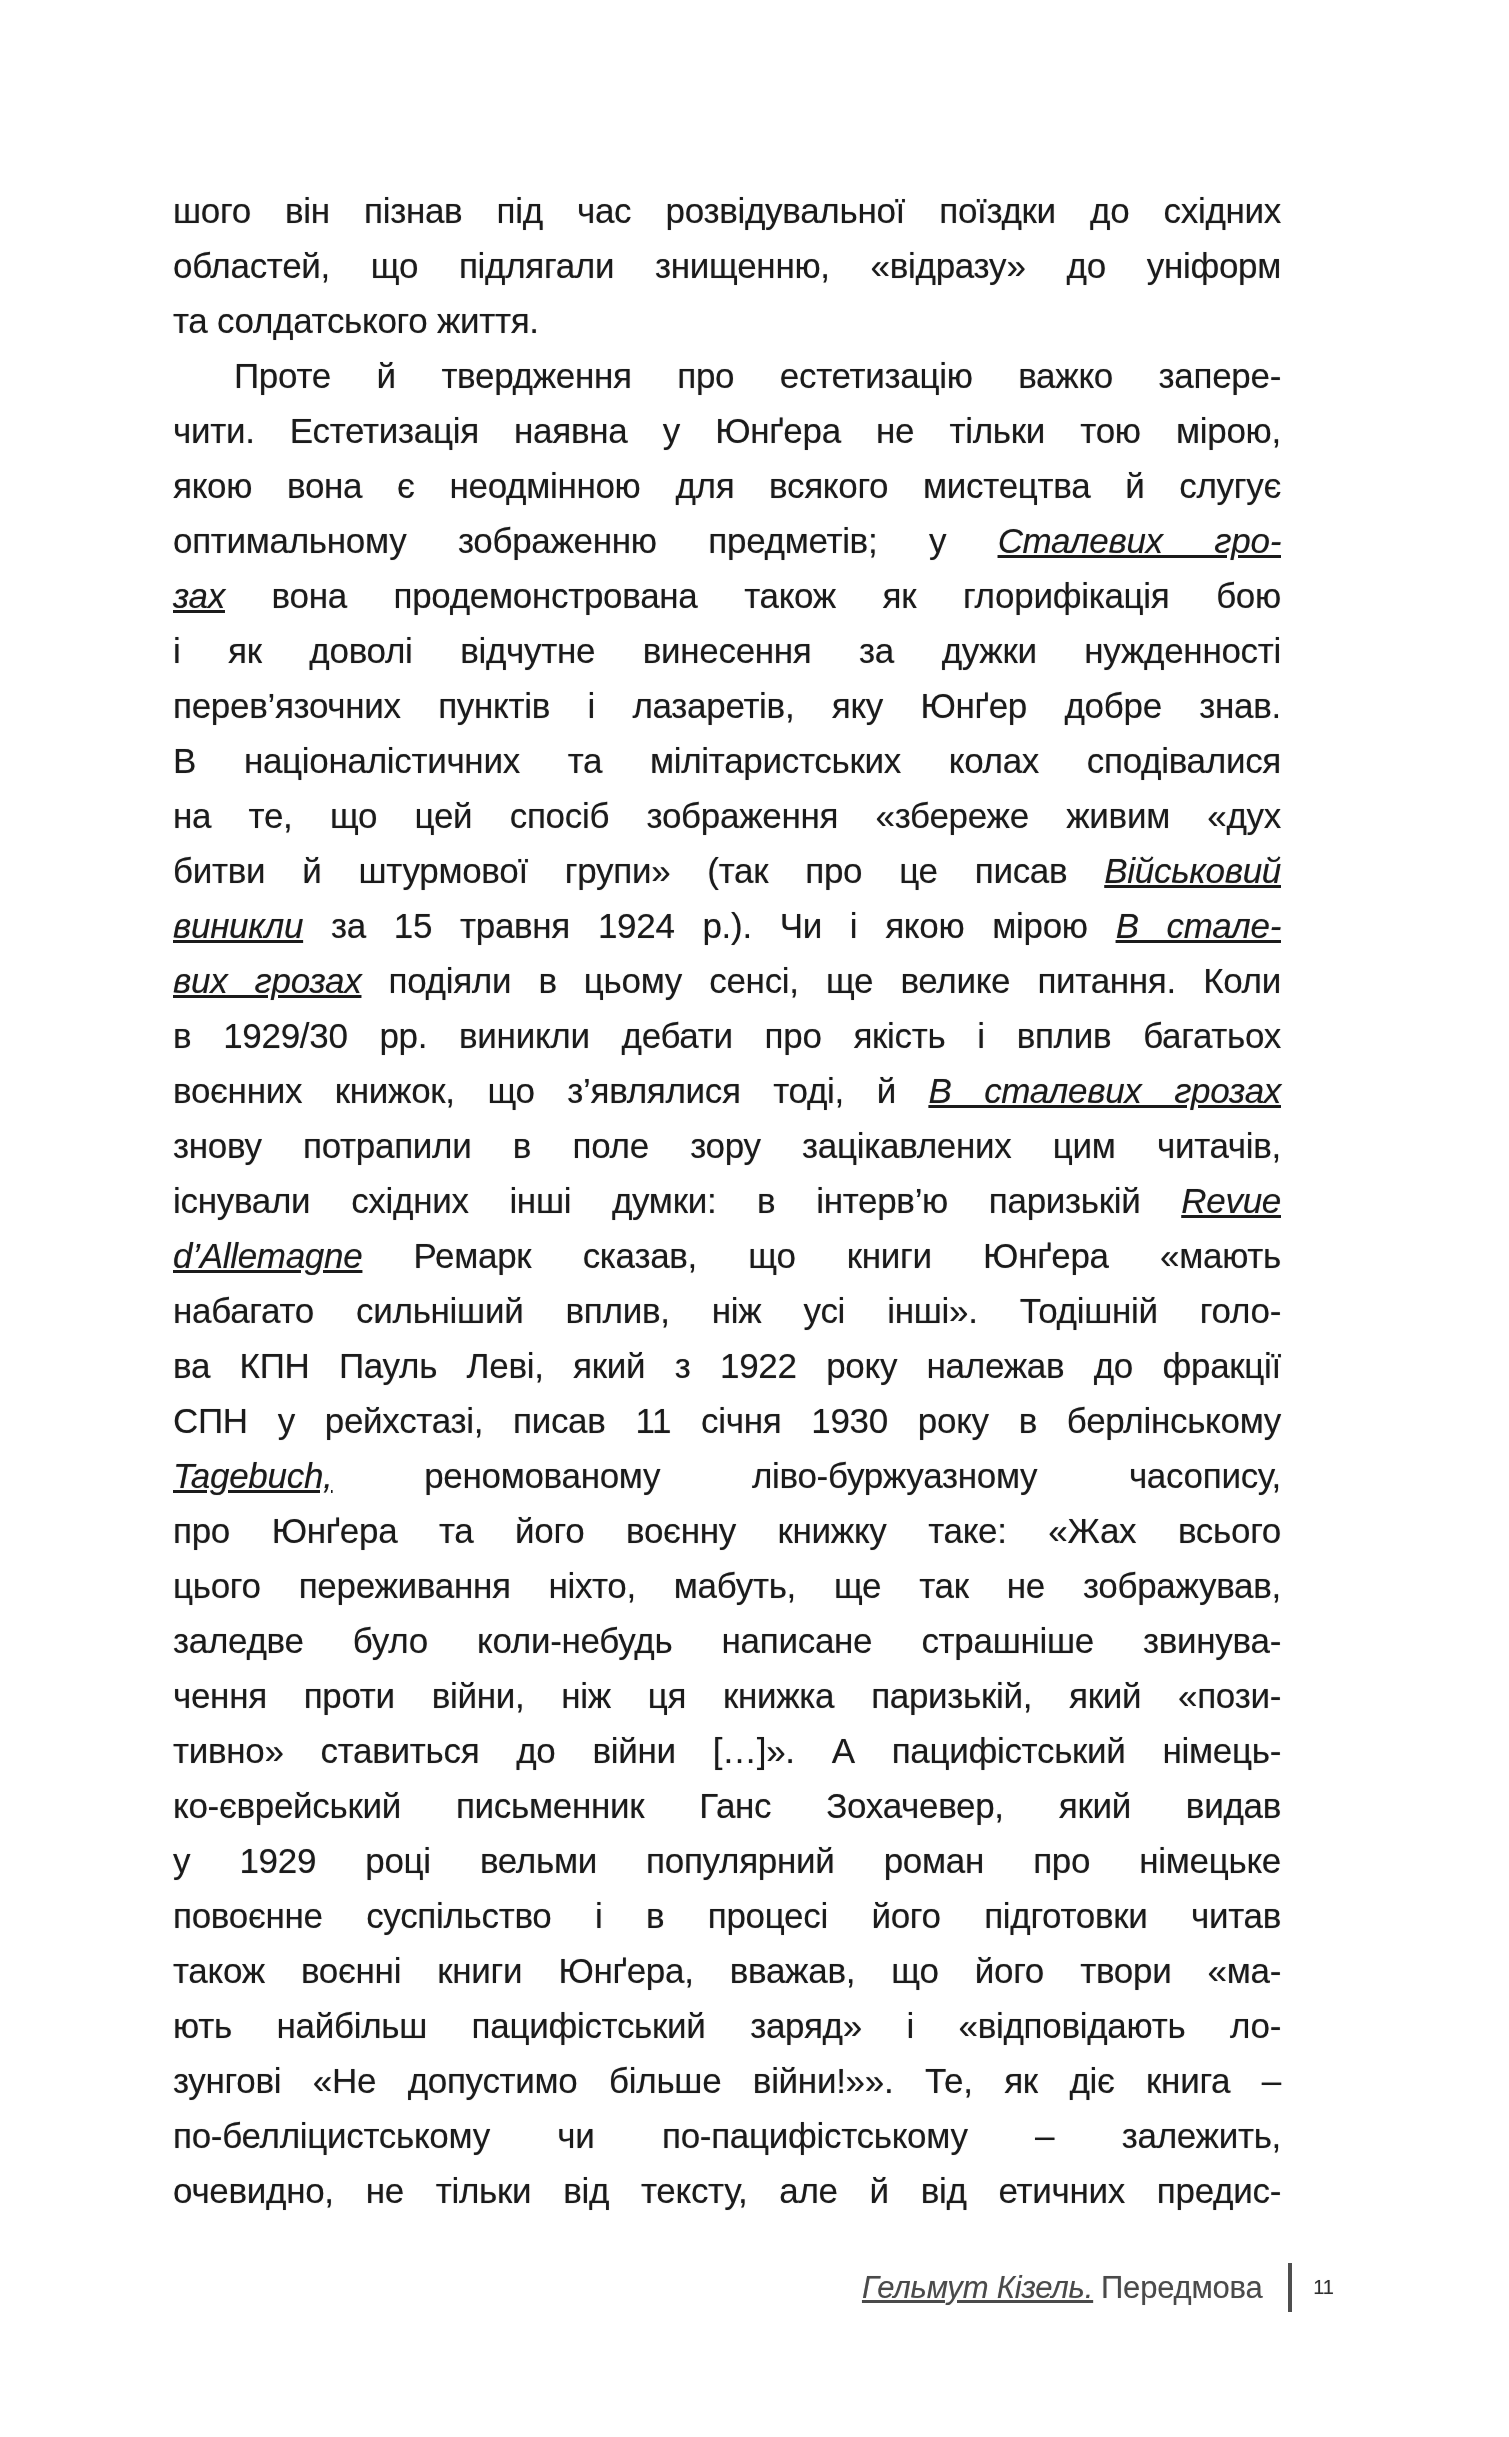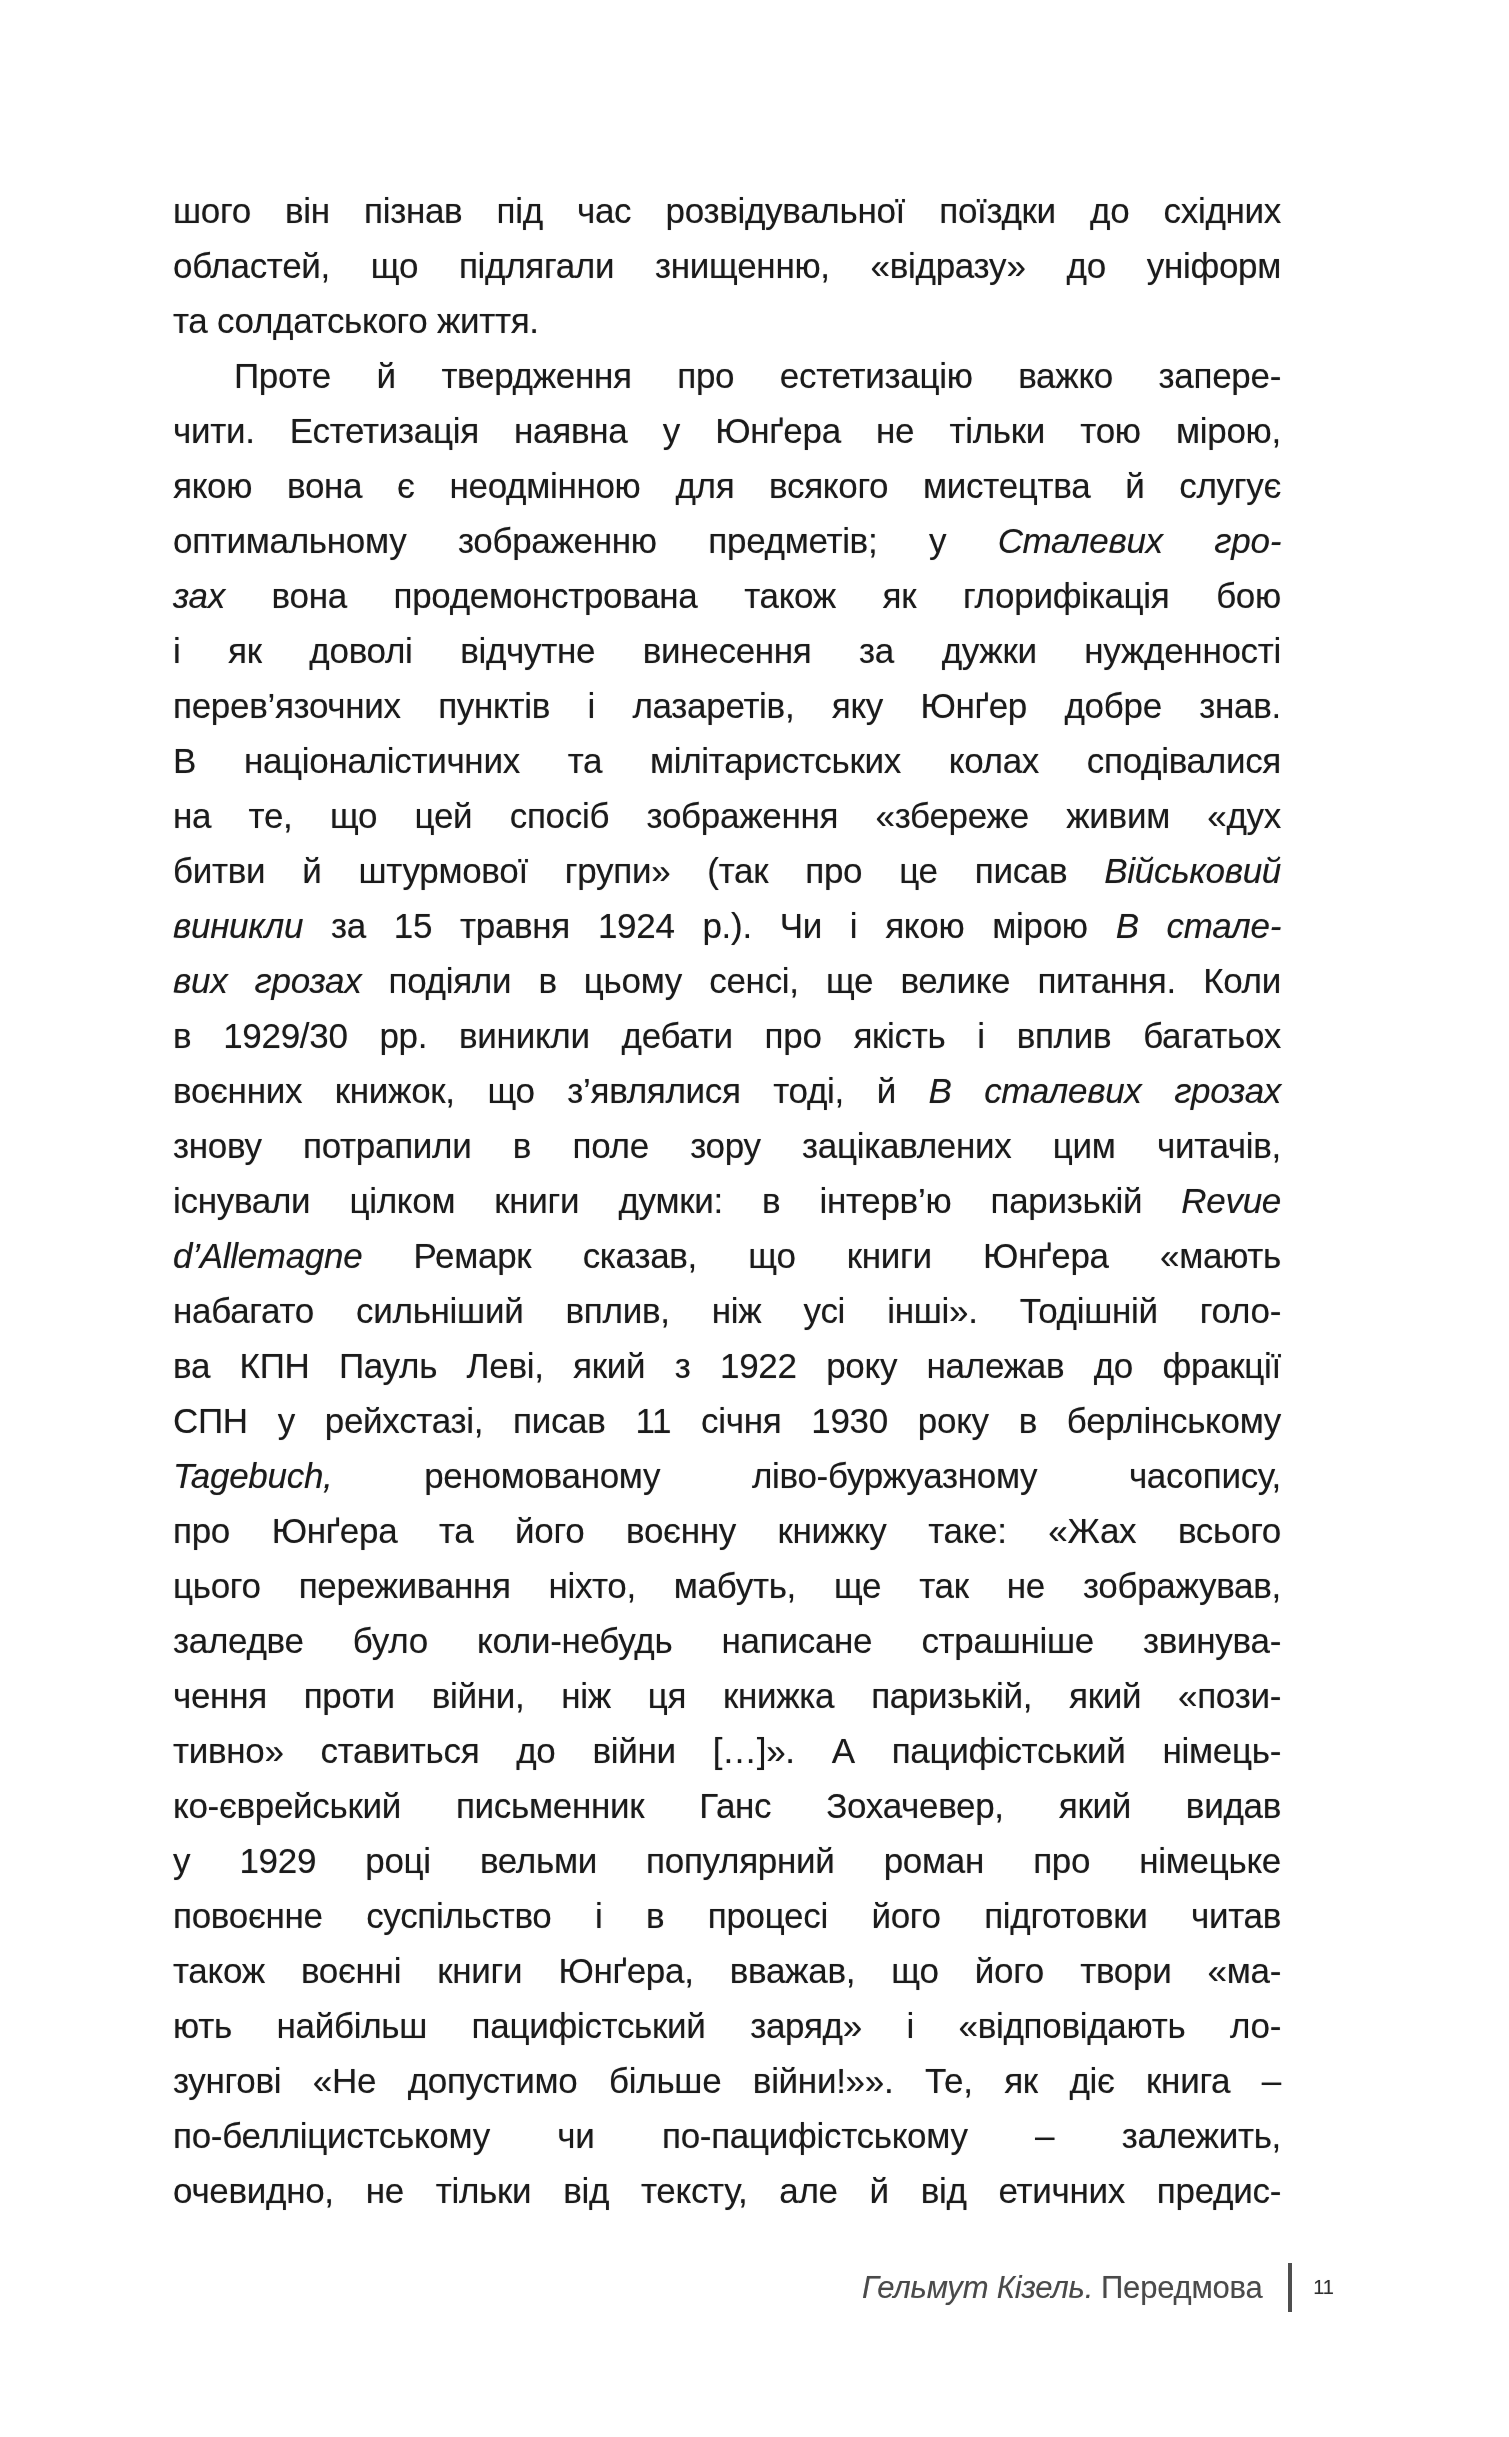--- a/index.html
+++ b/index.html
@@ -34,21 +34,21 @@
     white-space: normal;
   }
   .line.no-justify {
     text-align: left;
     text-align-last: left;
   }
   .line.indent {
     box-sizing: border-box;
     padding-left: 61px;
   }
-  .italic { font-style: italic; }
+  .italic { font-style: italic; text-decoration: underline; }
   .footer {
     position: absolute;
     top: 2261px;
     right: 175px;
     display: flex;
     align-items: center;
     height: 53px;
   }
   .footer-label {
     font-size: 31px;
@@ -88,21 +88,21 @@
       <div class="line"><span>і як доволі відчутне винесення за дужки нужденності</span></div>
       <div class="line"><span>перев’язочних пунктів і лазаретів, яку Юнґер добре знав.</span></div>
       <div class="line"><span>В націоналістичних та мілітаристських колах сподівалися</span></div>
       <div class="line"><span>на те, що цей спосіб зображення «збереже живим «дух</span></div>
       <div class="line"><span>битви й штурмової групи» (так про це писав </span><span class="italic">Військовий</span></div>
       <div class="line"><span class="italic">виникли</span><span> за 15 травня 1924 р.). Чи і якою мірою </span><span class="italic">В стале-</span></div>
       <div class="line"><span class="italic">вих грозах</span><span> подіяли в цьому сенсі, ще велике питання. Коли</span></div>
       <div class="line"><span>в 1929/30 рр. виникли дебати про якість і вплив багатьох</span></div>
       <div class="line"><span>воєнних книжок, що з’являлися тоді, й </span><span class="italic">В сталевих грозах</span></div>
       <div class="line"><span>знову потрапили в поле зору зацікавлених цим читачів,</span></div>
-      <div class="line"><span>існували цілком книги думки: в інтерв’ю паризькій </span><span class="italic">Revue</span></div>
+      <div class="line"><span>існували східних інші думки: в інтерв’ю паризькій </span><span class="italic">Revue</span></div>
       <div class="line"><span class="italic">d’Allemagne</span><span> Ремарк сказав, що книги Юнґера «мають</span></div>
       <div class="line"><span>набагато сильніший вплив, ніж усі інші». Тодішній голо-</span></div>
       <div class="line"><span>ва КПН Пауль Леві, який з 1922 року належав до фракції</span></div>
       <div class="line"><span>СПН у рейхстазі, писав 11 січня 1930 року в берлінському</span></div>
       <div class="line"><span class="italic">Tagebuch,</span><span> реномованому ліво-буржуазному часопису,</span></div>
       <div class="line"><span>про Юнґера та його воєнну книжку таке: «Жах всього</span></div>
       <div class="line"><span>цього переживання ніхто, мабуть, ще так не зображував,</span></div>
       <div class="line"><span>заледве було коли-небудь написане страшніше звинува-</span></div>
       <div class="line"><span>чення проти війни, ніж ця книжка паризькій, який «пози-</span></div>
       <div class="line"><span>тивно» ставиться до війни […]». А пацифістський німець-</span></div>

